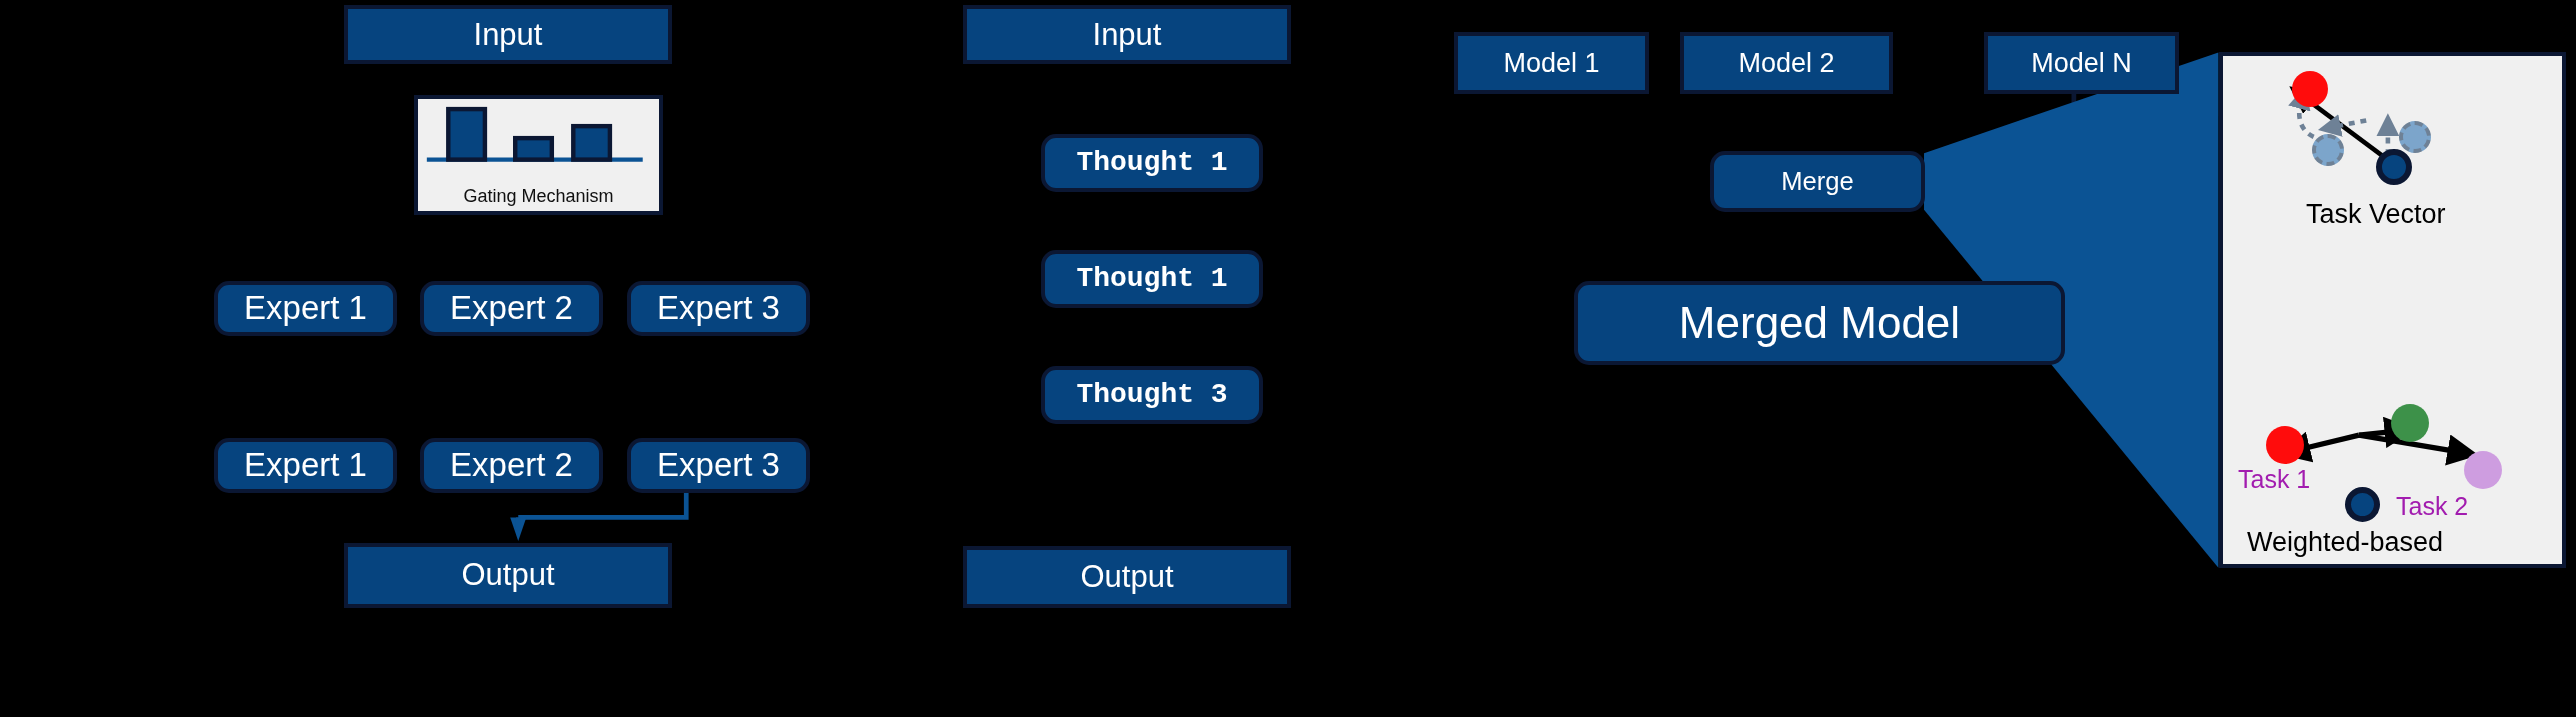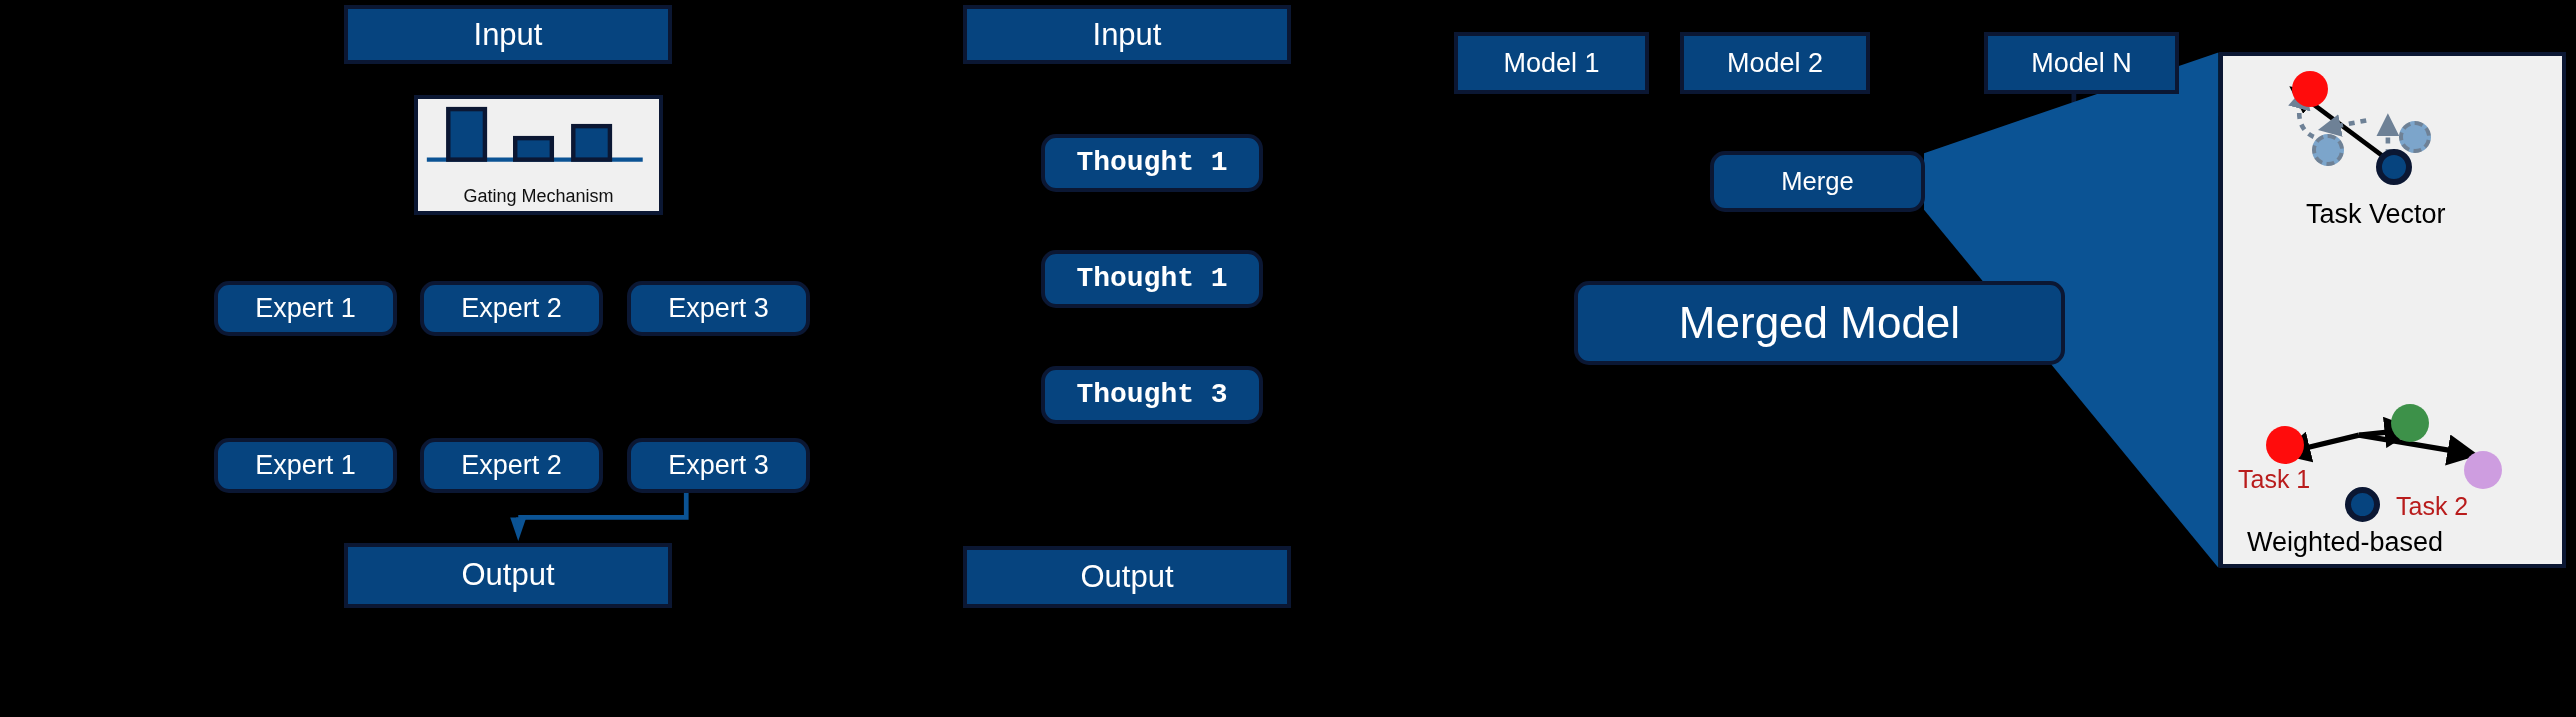--- a/index.html
+++ b/index.html
@@ -31,21 +31,21 @@
     justify-content: center;
     text-align: center;
     line-height: 1.05;
     white-space: nowrap;
     font-family: "Liberation Sans", sans-serif;
   }
   .node.sq { border-radius: 0; }
   .node.rnd { border-radius: 15px; }
 
   .io-box { font-size: 31px; }
-  .expert-box { font-size: 27px; }
+  .expert-box { font-size: 33px; }
   .thought-box { font-size: 28px; font-weight: bold; font-family: Liberation Mono, monospace; }
   .model-box { font-size: 27px; margin-left: 9px; }
   .merge-box { font-size: 25.6px; }
   .merged-box { font-size: 44px; }
 
   
   #gating-card {
     position: absolute;
     box-sizing: border-box;
     background: #F0F0F0;
@@ -77,21 +77,21 @@
   }
   .panel-caption {
     position: absolute;
     color: #000000;
     font-size: 27px;
     white-space: nowrap;
     font-family: "Liberation Sans", sans-serif;
   }
   .panel-small-label {
     position: absolute;
-    color: #b91c1c;
+    color: #a21caf;
     font-size: 25px;
     white-space: nowrap;
     font-family: "Liberation Sans", sans-serif;
   }
   .dot {
     position: absolute;
     border-radius: 50%;
     box-sizing: border-box;
   }
   svg.overlay {
@@ -161,21 +161,21 @@
 
   <div class="node sq io-box" style="left:963px; top:5.4px; width:328px; height:59px;">Input</div>
 
   <div class="node rnd thought-box" style="left:1041px; top:134px; width:222px; height:58px;">Thought 1</div>
   <div class="node rnd thought-box" style="left:1041px; top:250px; width:222px; height:58px;">Thought 1</div>
   <div class="node rnd thought-box" style="left:1041px; top:366px; width:222px; height:58px;">Thought 3</div>
 
   <div class="node sq io-box" style="left:963px; top:546px; width:328px; height:62px;">Output</div>
 
   <div class="node sq model-box" style="left:1445px; top:32px; width:195px; height:62px;">Model 1</div>
-  <div class="node sq model-box" style="left:1671px; top:32px; width:190px; height:62px;text-align:right;">Model 2</div>
+  <div class="node sq model-box" style="left:1671px; top:32px; width:213px; height:62px;text-align:right;">Model 2</div>
   <div class="node sq model-box" style="left:1975px; top:32px; width:195px; height:62px;">Model N</div>
 
   <div class="node rnd merged-box" style="left:1574px; top:281px; width:491px; height:84px;">Merged Model</div>
 
   <div class="node rnd merge-box" style="left:1710px; top:151px; width:215px; height:61px;">Merge</div>
 
   <div id="detail-panel" style="left:2219px; top:52px; width:347px; height:516px;">
 
     <svg class="overlay" viewBox="0 0 516 767">
       <defs>

